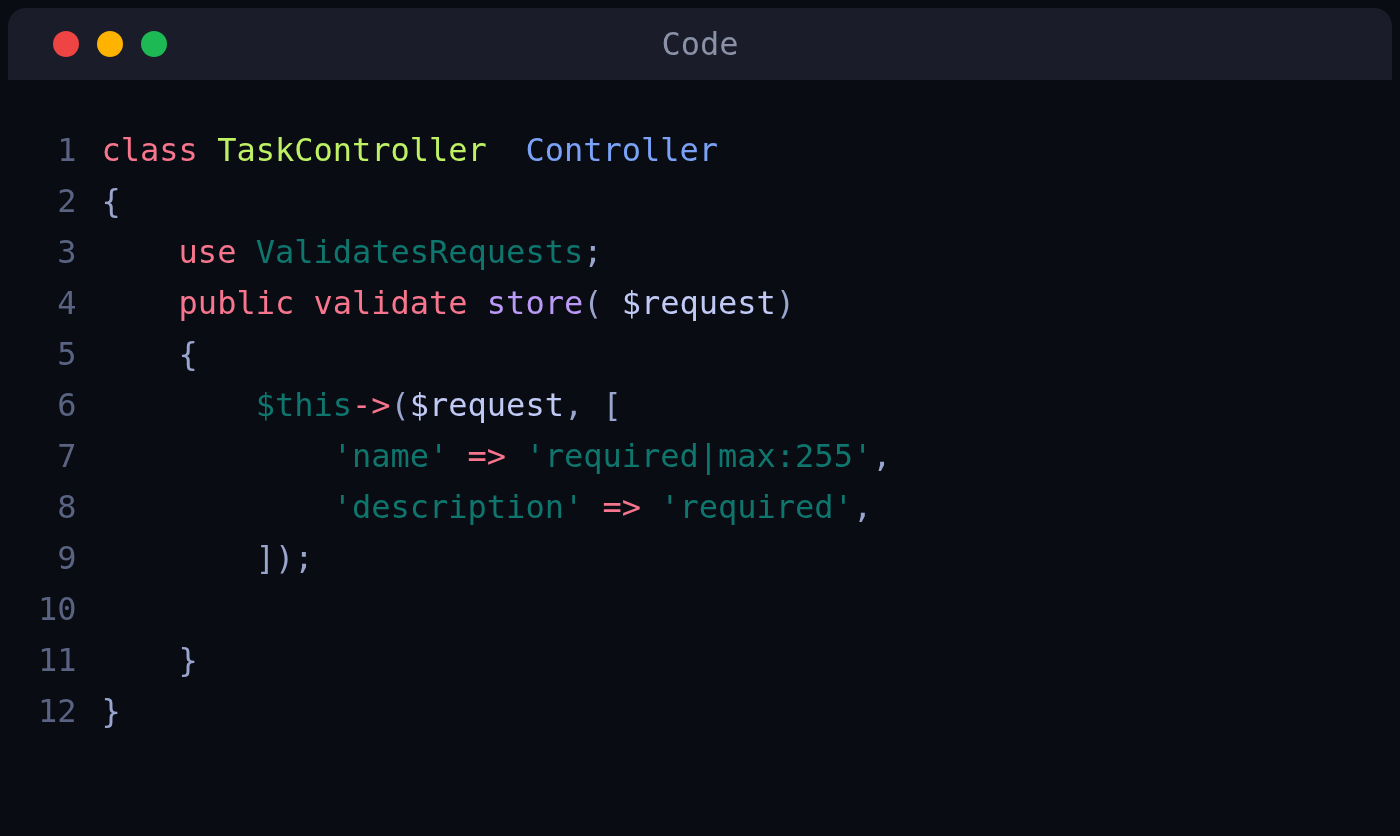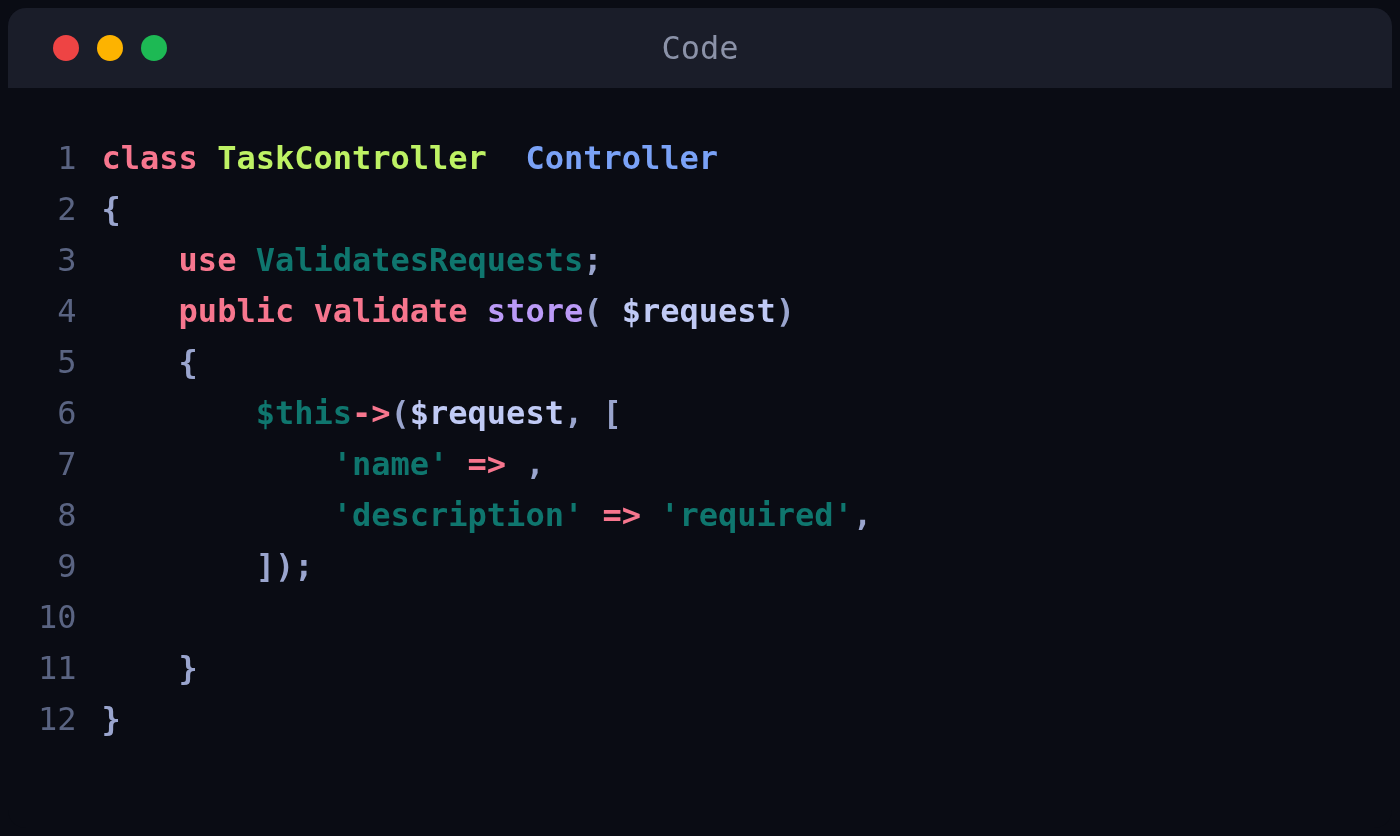--- a/index.html
+++ b/index.html
@@ -22,21 +22,21 @@
       border-radius: 18px;
       overflow: hidden;
       margin: 8px;
       flex: 1;
       display: flex;
       flex-direction: column;
     }
     
     .titlebar {
       background: #1a1d29;
-      height: 80px;
+      height: 72px;
       display: flex;
       align-items: center;
       padding: 0 30px;
       position: relative;
     }
     
     .traffic-lights {
       display: flex;
       gap: 18px;
       position: absolute;
@@ -87,21 +87,20 @@
     
     .line-number {
       height: 51px;
       display: flex;
       align-items: center;
       justify-content: flex-end;
     }
     
     .code-content {
       flex: 1;
-      font-weight: bold;
     }
     
     .code-line {
       height: 51px;
       display: flex;
       align-items: center;
       white-space: pre;
     }
     
     .kw-red { color: #f7768e; }
@@ -148,21 +147,21 @@
       <div class="code-line"><span class="text-gray">{</span></div>
 
       <div class="code-line"><span>    </span><span class="kw-red">use</span><span> </span><span class="kw-cyan">ValidatesRequests</span><span class="text-gray">;</span></div>
 
       <div class="code-line"><span>    </span><span class="kw-red">public</span><span> </span><span class="kw-red">validate</span><span> </span><span class="kw-purple">store</span><span class="text-gray">(</span><span> </span><span class="text-default">$request</span><span class="text-gray">)</span></div>
 
       <div class="code-line"><span>    </span><span class="text-gray">{</span></div>
 
       <div class="code-line"><span>        </span><span class="kw-cyan">$this</span><span class="kw-red">-&gt;</span><span class="text-gray">(</span><span class="text-default">$request</span><span class="text-gray">, </span><span class="text-gray">[</span></div>
 
-      <div class="code-line"><span>            </span><span class="kw-cyan">'name'</span><span class="kw-red"> =&gt; </span><span class="text-gray">,</span></div>
+      <div class="code-line"><span>            </span><span class="kw-cyan">'name'</span><span class="kw-red"> =&gt; </span><span class="kw-cyan">'required|max:255'</span><span class="text-gray">,</span></div>
 
       <div class="code-line"><span>            </span><span class="kw-cyan">'description'</span><span class="kw-red"> =&gt; </span><span class="kw-cyan">'required'</span><span class="text-gray">,</span></div>
 
       <div class="code-line"><span>        </span><span class="text-gray">]);</span></div>
 
       <div class="code-line"><span>        </span></div>
 
       <div class="code-line"><span>    </span><span class="text-gray">}</span></div>
 
       <div class="code-line"><span class="text-gray">}</span></div>

